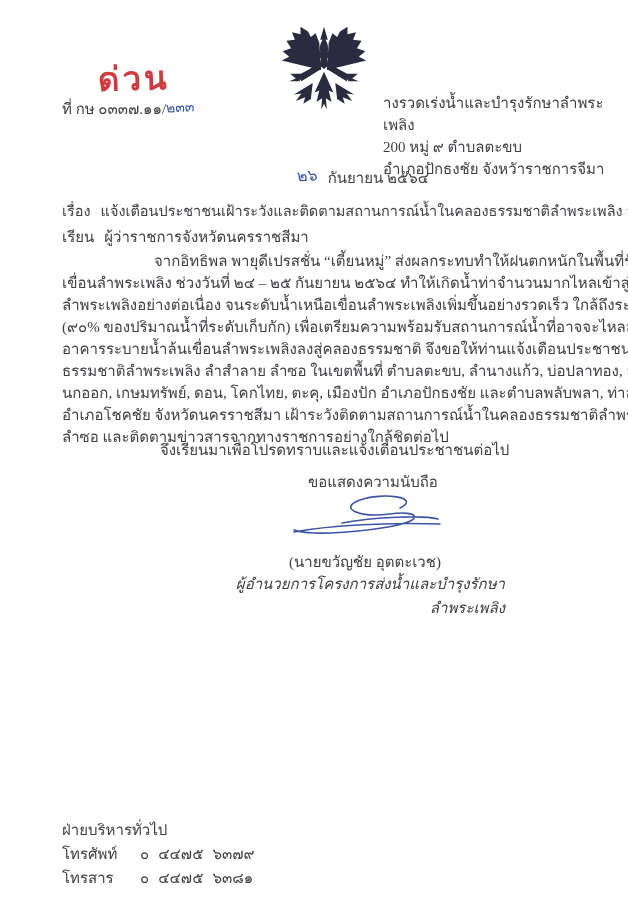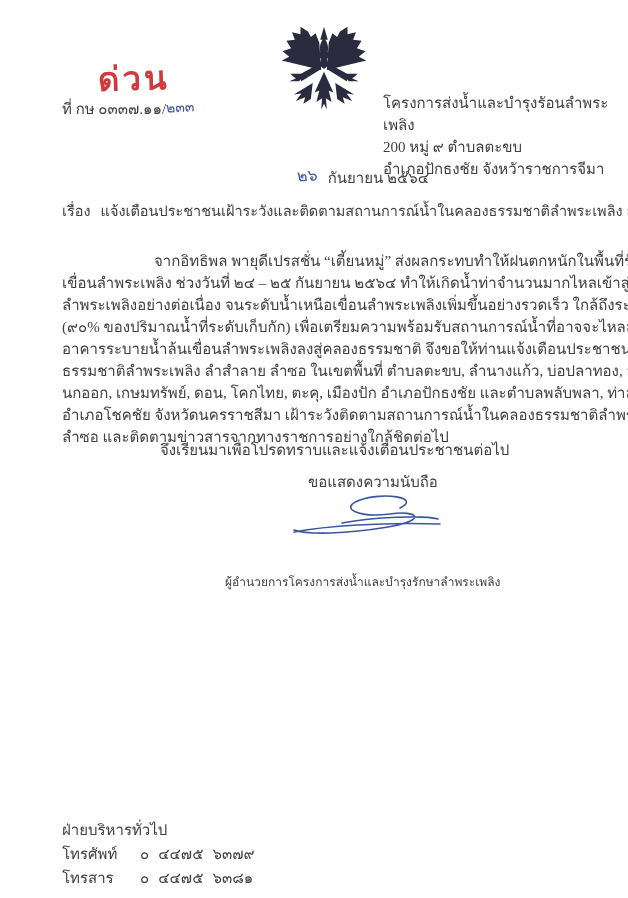--- a/index.html
+++ b/index.html
@@ -37,21 +37,21 @@
   .subject{left:62px;top:199px;font-size:14.5px;white-space:nowrap;}
   .subject .lbl,.recipient .lbl{margin-right:10px;margin-top:42px;}
   .recipient{left:62px;top:225px;font-size:15px;white-space:nowrap;}
   .bodytext{left:62px;top:250px;width:506px;font-size:15px;}
   .body-line{line-height:22px;white-space:nowrap;}
   .body-line.indent{text-indent:92px;}
   .closing{left:160px;top:438px;font-size:15px;text-align:center;}
   .salutation{left:308px;top:470px;font-size:15px;}
   .signature{left:282px;top:492px;}
   .signer-name{left:285px;top:550px;width:160px;text-align:center;font-size:15px;}
-  .signer-title{left:225px;top:572px;width:280px;text-align:left;font-size:12px;}
+  .signer-title{left:225px;top:572px;width:280px;text-align:right;font-size:15px;font-style:italic;}
   .footer{left:62px;top:820px;font-size:15px;line-height:24px;font-family:Liberation Mono, monospace;}
   .footer .lbl{display:inline-block;width:78px;}
 </style>
 </head>
 <body>
 
 <div class="page">
 
   <div class="abs stamp">ด่วน</div>
 
@@ -70,31 +70,33 @@
         <path d="M26,50 L14,50 L20,55 L13,58 L24,58 Z"></path>
         <path d="M74,50 L86,50 L80,55 L87,58 L76,58 Z"></path>
         <path d="M50,48 L40,70 L45,68 L42,80 L48,76 L47,88 L50,82 L53,88 L52,76 L58,80 L55,68 L60,70 Z"></path>
         <path d="M38,60 L18,72 L26,71 L20,79 L30,75 L28,82 L36,77 Z"></path>
         <path d="M62,60 L82,72 L74,71 L80,79 L70,75 L72,82 L64,77 Z"></path>
       </g>
     </svg>
   </div>
 
   <div class="abs sender">
-    <div>โครงการส่งน้ำและบำรุงรัอนลำพระเพลิง</div>
+    <div>างรวดเร่งน้ำและบำรุงรักษาลำพระเพลิง</div>
     <div>200 หมู่ ๙ ตำบลตะขบ</div>
     <div>อำเภอปักธงชัย  จังหวัาราชการจีมา</div>
   </div>
 
   <div class="abs dateline"><span class="hand">๒๖</span><span>กันยายน ๒๕๖๔</span>
   </div>
 
   <div class="abs subject"><span class="lbl">เรื่อง</span><span>แจ้งเตือนประชาชนเฝ้าระวังและติดตามสถานการณ์น้ำในคลองธรรมชาติลำพระเพลิง ลำสำลาย และลำซอ</span>
   </div>
 
+  <div class="abs recipient"><span class="lbl">เรียน</span><span>ผู้ว่าราชการจังหวัดนครราชสีมา</span>
+  </div>
 
   <div class="abs bodytext">
     <div class="body-line indent">จากอิทธิพล พายุดีเปรสชั่น “เตี้ยนหมู่” ส่งผลกระทบทำให้ฝนตกหนักในพื้นที่รับน้ำเหนือ</div>
     <div class="body-line">เขื่อนลำพระเพลิง ช่วงวันที่ ๒๔ – ๒๕ กันยายน ๒๕๖๔ ทำให้เกิดน้ำท่าจำนวนมากไหลเข้าสู่อ่างเก็บน้ำ</div>
     <div class="body-line">ลำพระเพลิงอย่างต่อเนื่อง จนระดับน้ำเหนือเขื่อนลำพระเพลิงเพิ่มขึ้นอย่างรวดเร็ว ใกล้ถึงระดับเก็บกัก</div>
     <div class="body-line">(๙๐% ของปริมาณน้ำที่ระดับเก็บกัก) เพื่อเตรียมความพร้อมรับสถานการณ์น้ำที่อาจจะไหลล้นผ่าน</div>
     <div class="body-line">อาคารระบายน้ำล้นเขื่อนลำพระเพลิงลงสู่คลองธรรมชาติ จึงขอให้ท่านแจ้งเตือนประชาชนที่อาศัยอยู่ริมคลอง</div>
     <div class="body-line">ธรรมชาติลำพระเพลิง ลำสำลาย ลำซอ  ในเขตพื้นที่ ตำบลตะขบ, ลำนางแก้ว, บ่อปลาทอง, สุขเกษม, ตูม, งิ้ว,</div>
     <div class="body-line">นกออก, เกษมทรัพย์, ดอน, โคกไทย, ตะคุ, เมืองปัก อำเภอปักธงชัย และตำบลพลับพลา, ท่าลาดขาว, กระโทก</div>
     <div class="body-line">อำเภอโชคชัย จังหวัดนครราชสีมา เฝ้าระวังติดตามสถานการณ์น้ำในคลองธรรมชาติลำพระเพลิง ลำสำลาย</div>
@@ -106,20 +108,21 @@
   <div class="abs salutation">ขอแสดงความนับถือ</div>
 
   <div class="abs signature">
     <svg width="170" height="56" viewBox="0 0 170 56" aria-hidden="true">
       <path d="M12,40 C44,34 100,30 158,32
                M118,16 C140,5 100,0 78,8 C56,16 76,26 108,22 C136,18 146,28 106,35 C64,42 26,43 12,38
                M60,31 C92,25 142,23 156,27" stroke="#3b55a5" fill="none" stroke-width="1.6" stroke-linecap="round"></path>
     </svg>
   </div>
 
+  <div class="abs signer-name">(นายขวัญชัย  อุตตะเวช)</div>
   <div class="abs signer-title">ผู้อำนวยการโครงการส่งน้ำและบำรุงรักษาลำพระเพลิง</div>
 
   <div class="abs footer">
     <div>ฝ่ายบริหารทั่วไป</div>
     <div><span class="lbl">โทรศัพท์</span><span>๐ ๔๔๗๕ ๖๓๗๙</span>
     </div>
     <div><span class="lbl">โทรสาร</span><span>๐ ๔๔๗๕ ๖๓๘๑</span>
     </div>
   </div>
 

